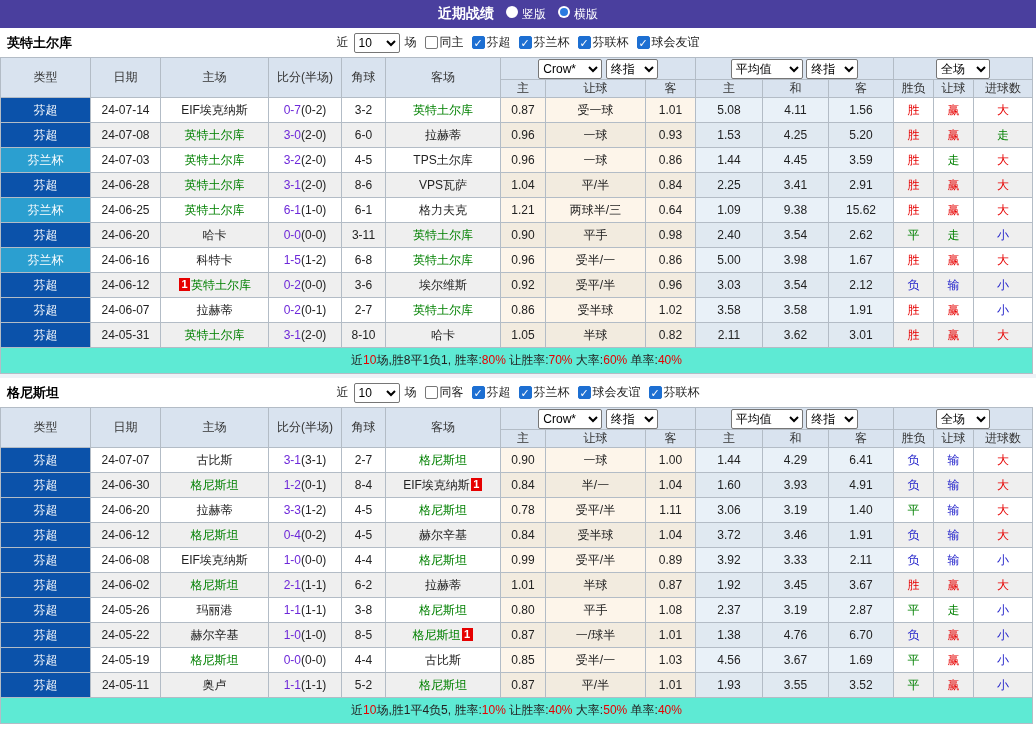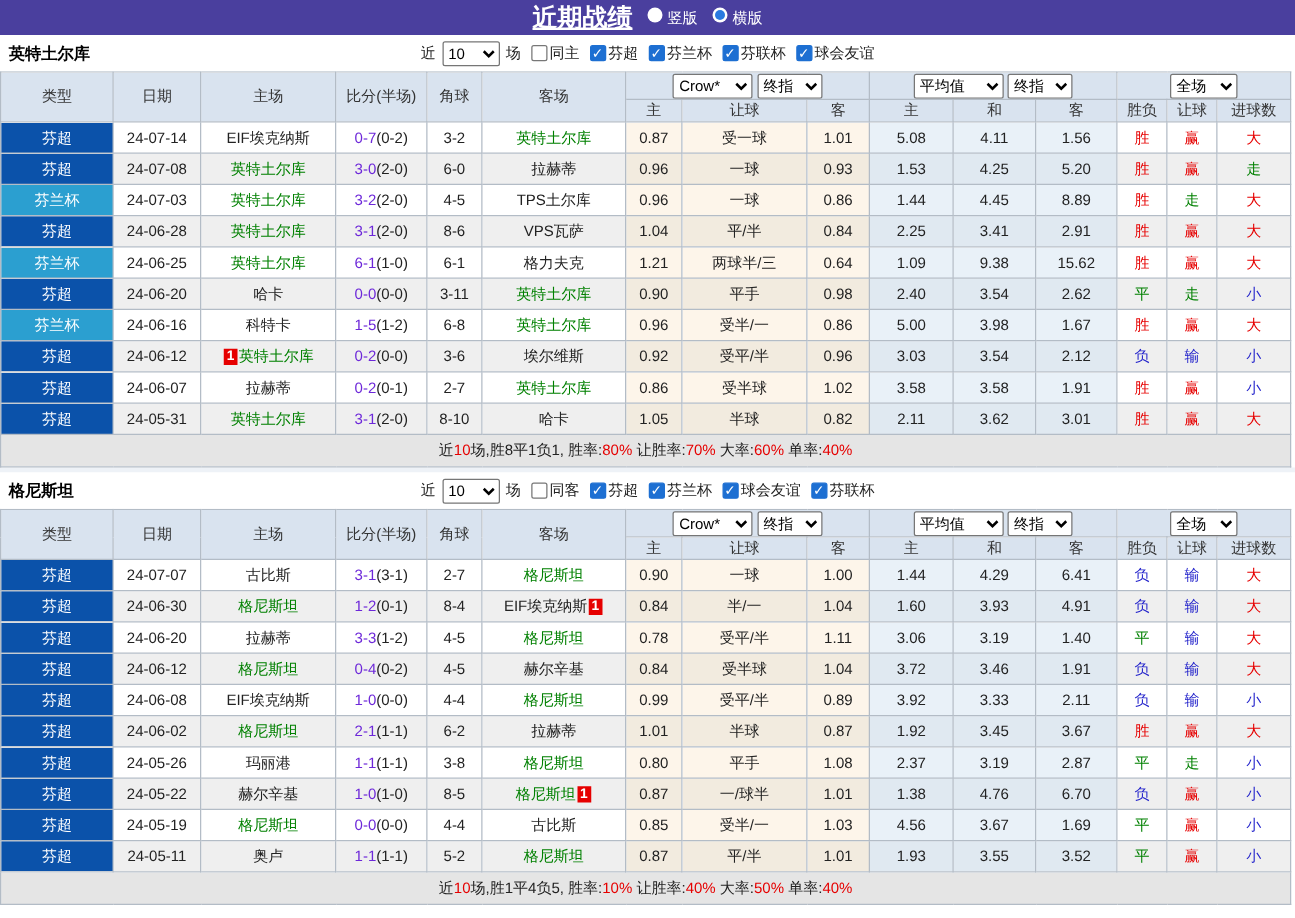--- a/index.html
+++ b/index.html
@@ -6,21 +6,21 @@
   body {
     margin: 0; width: 1036px; background: #fff; color: #222;
     font-family: "Liberation Sans", "DejaVu Sans", sans-serif; font-size: 12px;
     overflow-x: hidden;
   }
   
   .topbar {
     height: 28px; background: #4a3f9e; color: #fff;
     display: flex; align-items: center; justify-content: center; gap: 12px;
   }
-  .topbar .title { font-weight: bold; font-size: 20px; text-decoration: underline; }
+  .topbar .title { font-weight: bold; font-size: 14px; }
   .radio-opt { display: inline-flex; align-items: flex-start; gap: 4px; cursor: pointer; font-size: 12px; }
   .radio { width: 12px; height: 12px; border-radius: 50%; background: #fff; display: inline-block; position: relative; }
   .radio.sel::after { content: ""; position: absolute; left: 2px; top: 2px; right: 2px; bottom: 2px; border-radius: 50%; background: #2a7ae0; }
   
   .section { position: relative; }
   .gap { height: 4px; background: #eef2f7; }
   .filter-row {
     height: 29px; display: flex; align-items: center; justify-content: center;
     position: relative; background: #fff; gap: 3px;
   }
@@ -34,21 +34,21 @@
   }
   .cb.on { background: #1d6fd2; border-color: #1d6fd2; }
   .cb.on::after { content: "✓"; }
   
   table { border-collapse: collapse; width: 908px; table-layout: fixed; padding-left: 41px; }
   th, td { border: 1px solid #b3bcc6; text-align: center; padding: 0 1px; white-space: nowrap; overflow: hidden; }
   thead th { background: #d9e3ef; font-weight: normal; color: #333; }
   tr.hA th { height: 22px; }
   tr.hB th { height: 16px; font-size: 12px; }
   tbody td { height: 25px; }
-  tfoot td { height: 26px; background: #e5e5e5; }
+  tfoot td { height: 26px; background: #5eead4; }
   td.type { color: #fff; }
   td.type.league { background: #0b52aa; }
   td.type.cup { background: #2b9fd0; }
   .tgreen { color: #008000; }
   .sft { color: #6d28d9; }
   .c-red { color: #e60000; }
   .c-blue { color: #2323cb; }
   .c-green { color: #008000; }
   .rc {
     display: inline-block; background: #e60000; color: #fff; min-width: 11px; height: 13px;
@@ -193,21 +193,21 @@
           <td class="g1">24-07-03</td>
           <td class="g1 tgreen">英特土尔库</td>
           <td class="g1"><span class="sft">3-2</span>(2-0)</td>
           <td class="g1">4-5</td>
           <td class="g1">TPS土尔库</td>
           <td class="odds">0.96</td>
           <td class="odds">一球</td>
           <td class="odds">0.86</td>
           <td class="avg">1.44</td>
           <td class="avg">4.45</td>
-          <td class="avg">8.89</td>
+          <td class="avg">3.59</td>
           <td class="g1 c-red">胜</td>
           <td class="g1 c-green">走</td>
           <td class="g1 c-red">大</td>
         </tr>
         <tr>
           <td class="type league">芬超</td>
           <td class="g1">24-06-28</td>
           <td class="g1 tgreen">英特土尔库</td>
           <td class="g1"><span class="sft">3-1</span>(2-0)</td>
           <td class="g1">8-6</td>

